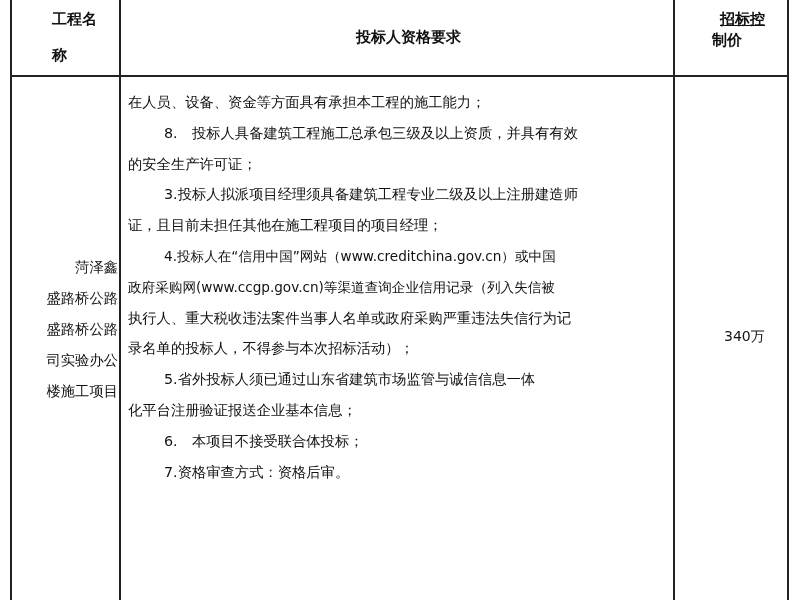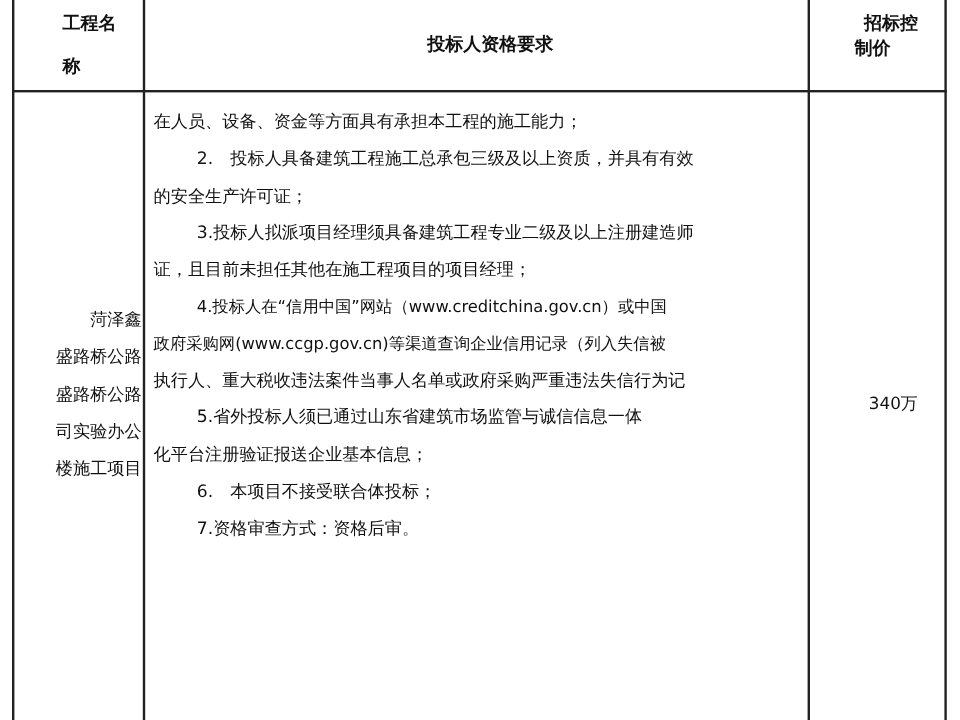--- a/index.html
+++ b/index.html
@@ -5,21 +5,21 @@
   html, body { margin:0; padding:0; background:#ffffff; }
   body { width:800px; height:600px; overflow:hidden; position:relative;
          font-family: "DejaVu Sans", "Liberation Sans", sans-serif; color:#111; }
   .tbl { position:absolute; left:10px; top:-2px; width:778px; height:610px; }
   .line { position:absolute; background:#222; }
   .cell { position:absolute; }
   .hdr { font-weight:bold; font-size:15px; color:#111;text-align:center; }
   .h-name1 { left:52px; top:10px; }
   .h-name2 { left:52px; top:46px; }
   .h-req { left:356px; top:28px; }
-  .h-price1 { left:720px; top:10px; }
+  .h-price1 { left:720px; top:10px;text-decoration:underline; }
   .h-price2 { left:712px; top:31px; }
   .req { position:absolute; left:128px; top:87px; width:540px; font-size:14.3px; line-height:30.8px; }
   .req .ln { white-space:nowrap; height:30.8px; }
   .ind { padding-left:36px; }
   .proj { position:absolute; left:16px; top:252px; width:102px; font-size:14.3px; line-height:31px; text-align:right; }
   .proj .ln { white-space:nowrap; }
   .price { position:absolute; left:724px; top:328px; font-size:14px; }
 </style>
 </head>
 <body>
@@ -41,26 +41,27 @@
 <div class="proj">
   <div class="ln">菏泽鑫</div>
   <div class="ln">盛路桥公路</div>
   <div class="ln">盛路桥公路</div>
   <div class="ln">司实验办公</div>
   <div class="ln">楼施工项目</div>
 </div>
 
 <div class="req">
   <div class="ln">在人员、设备、资金等方面具有承担本工程的施工能力；</div>
-  <div class="ln ind">2.　投标人具备建筑工程施工总承包三级及以上资质，并具有有效</div>
+  <div class="ln ind">8.　投标人具备建筑工程施工总承包三级及以上资质，并具有有效</div>
   <div class="ln">的安全生产许可证；</div>
   <div class="ln ind">3.投标人拟派项目经理须具备建筑工程专业二级及以上注册建造师</div>
   <div class="ln">证，且目前未担任其他在施工程项目的项目经理；</div>
   <div class="ln ind" style="font-size:13.6px;">4.投标人在“信用中国”网站（www.creditchina.gov.cn）或中国</div>
   <div class="ln" style="font-size:13.6px;">政府采购网(www.ccgp.gov.cn)等渠道查询企业信用记录（列入失信被</div>
   <div class="ln">执行人、重大税收违法案件当事人名单或政府采购严重违法失信行为记</div>
+  <div class="ln">录名单的投标人，不得参与本次招标活动）；</div>
   <div class="ln ind">5.省外投标人须已通过山东省建筑市场监管与诚信信息一体</div>
   <div class="ln">化平台注册验证报送企业基本信息；</div>
   <div class="ln ind">6.　本项目不接受联合体投标；</div>
   <div class="ln ind">7.资格审查方式：资格后审。</div>
 </div>
 
 <div class="price">340万</div>
 
 </body></html>

